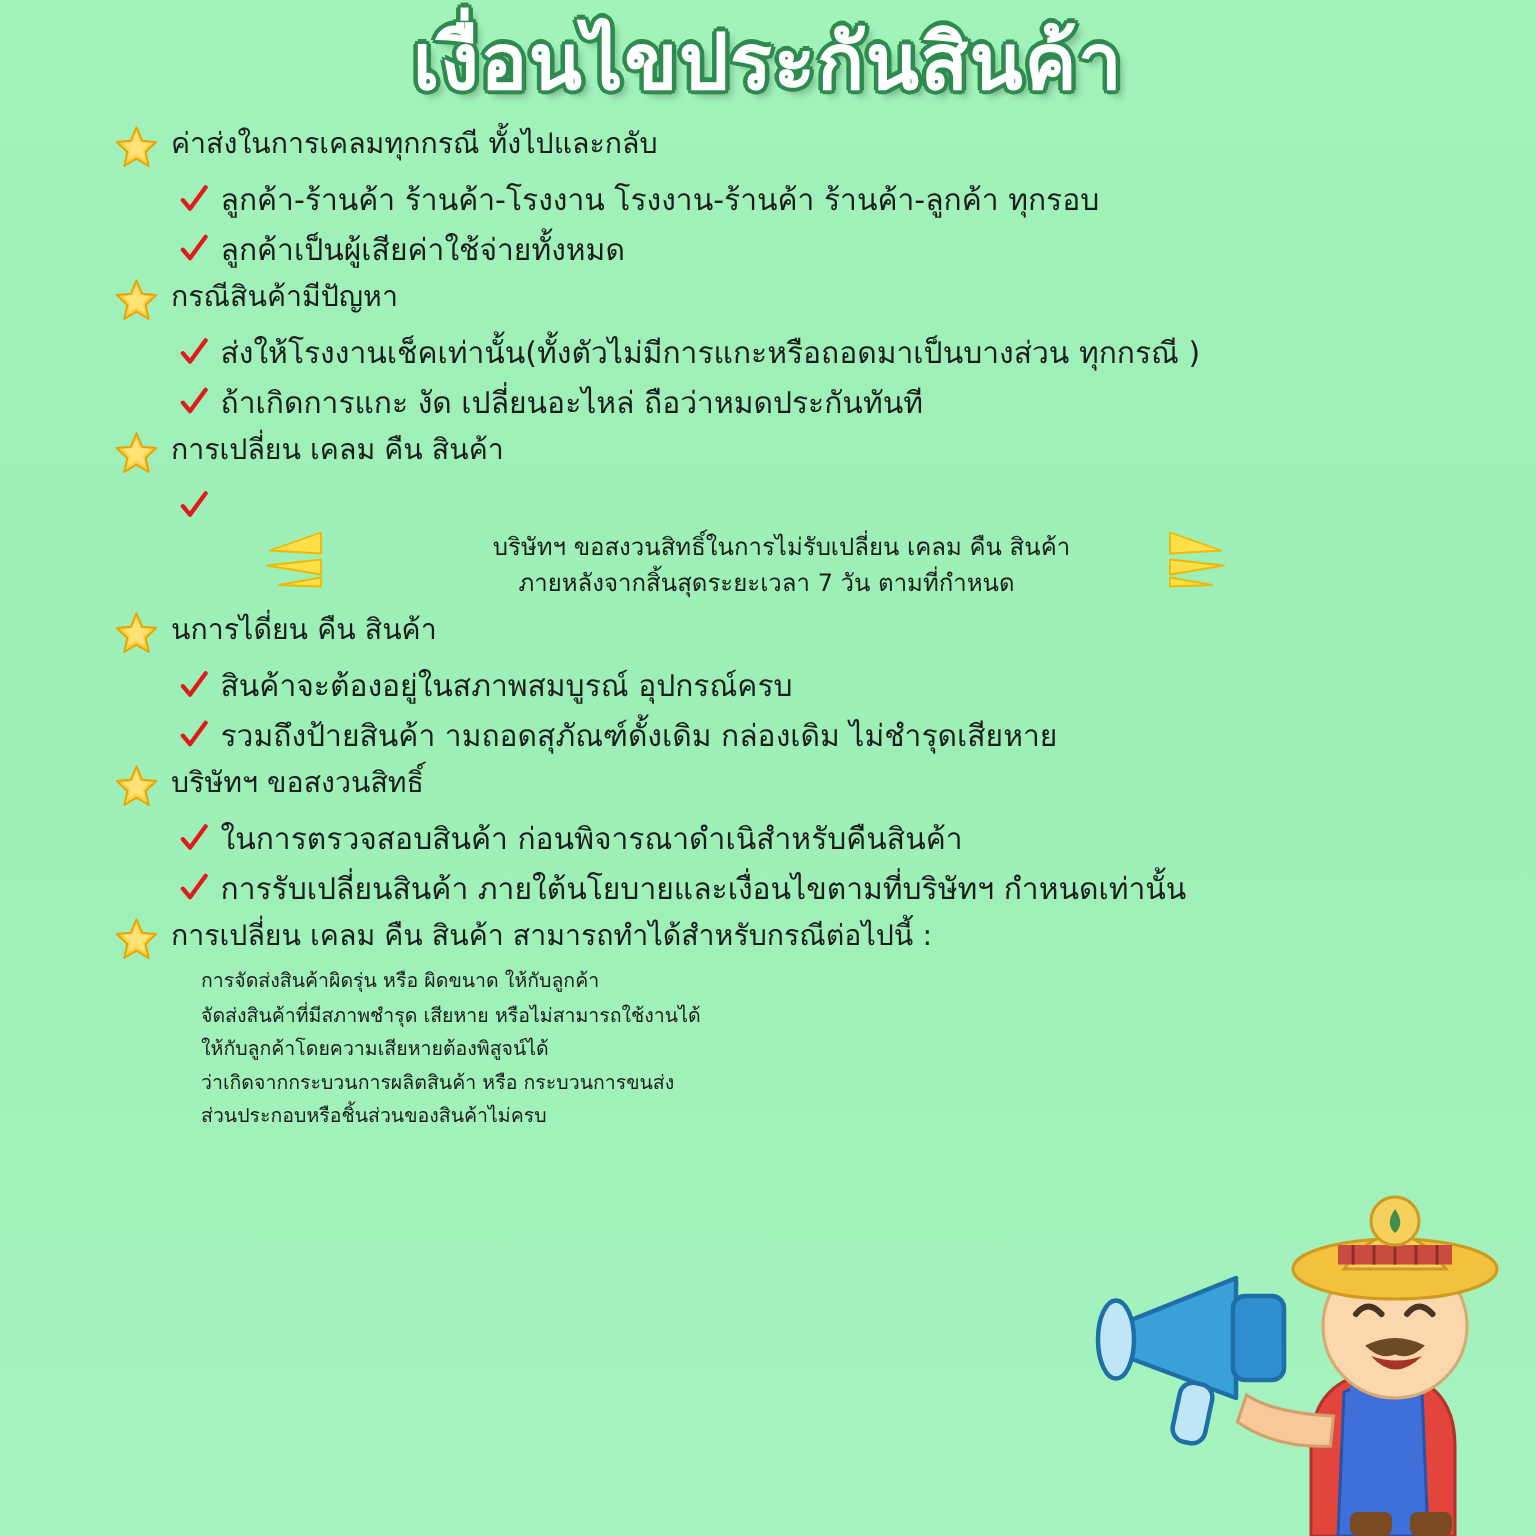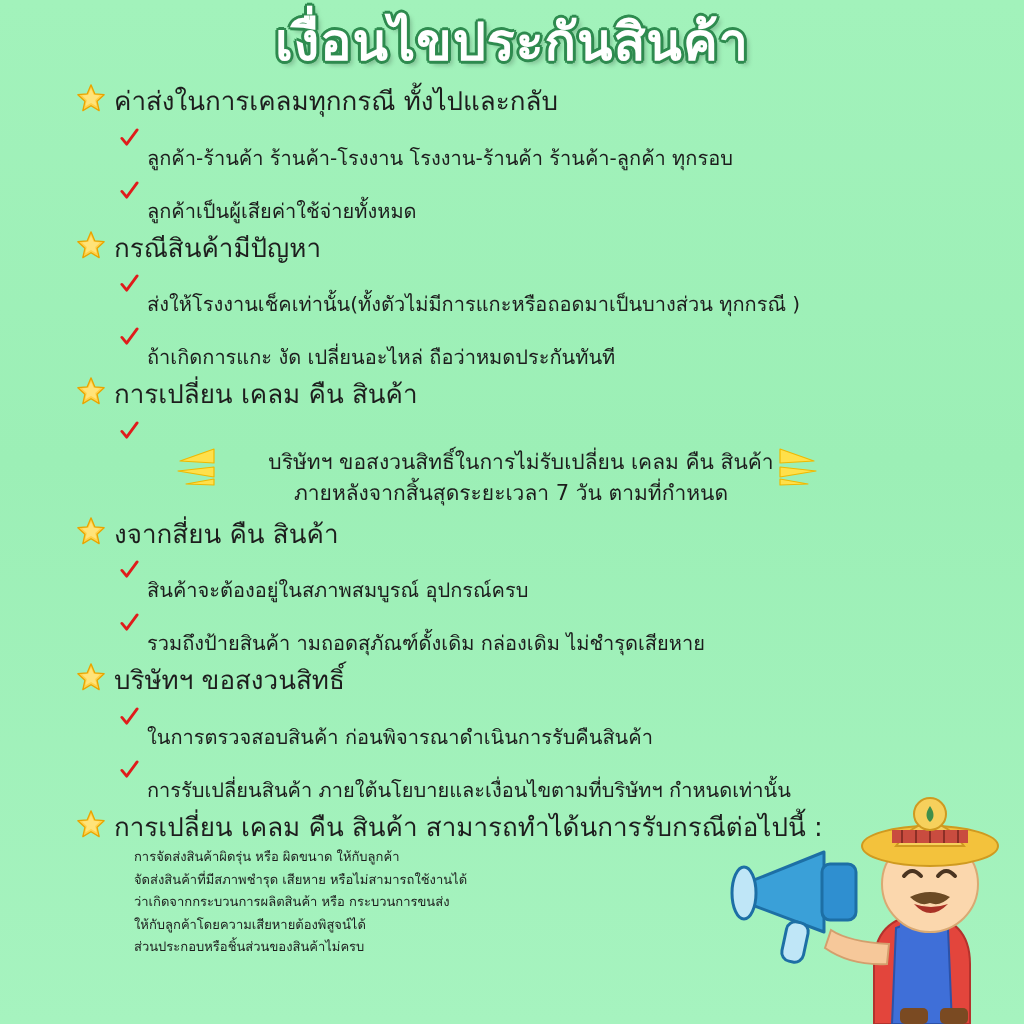--- a/index.html
+++ b/index.html
@@ -53,21 +53,21 @@
     margin-bottom: 2px;
   }
 
   .head {
     display: flex;
     align-items: flex-start;
     gap: 8px;
     margin: 8px 0 4px 52px;
   }
   .head .htext {
-    font-size: 26px;
+    font-size: 19px;
     color: #1d1d1d;
     font-weight: 500;
     line-height: 1.25;
   }
 
   .star {
     flex: 0 0 auto;
     width: 30px;
     height: 30px;
     margin-top: -2px;
@@ -77,37 +77,36 @@
   .item {
     display: flex;
     align-items: flex-start;
     gap: 8px;
     margin: 7px 0 7px 96px;
   }
   .item .itext {
     font-size: 20px;
     color: #1d1d1d;
     line-height: 1.3;
-    margin-top: 20px;
   }
   .check {
     flex: 0 0 auto;
     width: 19px;
     height: 19px;
     margin-top: 3px;
   }
 
   
   .reserve {
     position: relative;
     margin: 4px 0 4px 0;
     text-align: center;
   }
   .reserve .rline {
-    font-size: 21px;
+    font-size: 16px;
     color: #1d1d1d;
     line-height: 1.5;
   }
   .reserve .rline.first {
     padding-left: 20px;
   }
   .spark {
     position: absolute;
     width: 44px;
     height: 40px;
@@ -215,21 +214,21 @@
         <div class="rline">ภายหลังจากสิ้นสุดระยะเวลา 7 วัน ตามที่กำหนด</div>
       </div>
     </div>
 
     <div class="sec">
       <div class="head">
         <svg class="star" viewBox="0 0 32 32">
           <polygon points="16,2 20,11.5 30,12.5 22.5,19.5 24.7,29.5 16,24.3 7.3,29.5 9.5,19.5 2,12.5 12,11.5" fill="#ffd24a" stroke="#e9a400" stroke-width="1.4" stroke-linejoin="round"></polygon>
           <polygon points="16,6 18.8,12.6 25.6,13.3 20.5,18 21.9,24.7 16,21.2 10.1,24.7 11.5,18 6.4,13.3 13.2,12.6" fill="#ffe784" opacity=".8"></polygon>
         </svg>
-        <div class="htext">งจากสี่ยน คืน สินค้า</div>
+        <div class="htext">นการไดี่ยน คืน สินค้า</div>
       </div>
       <div class="item">
         <svg class="check" viewBox="0 0 20 20">
           <path d="M2 11 L7 17 L18 2" fill="none" stroke="#e01b1b" stroke-width="3" stroke-linecap="round" stroke-linejoin="round"></path>
         </svg>
         <div class="itext">สินค้าจะต้องอยู่ในสภาพสมบูรณ์ อุปกรณ์ครบ</div>
       </div>
       <div class="item">
         <svg class="check" viewBox="0 0 20 20">
           <path d="M2 11 L7 17 L18 2" fill="none" stroke="#e01b1b" stroke-width="3" stroke-linecap="round" stroke-linejoin="round"></path>
@@ -243,42 +242,42 @@
         <svg class="star" viewBox="0 0 32 32">
           <polygon points="16,2 20,11.5 30,12.5 22.5,19.5 24.7,29.5 16,24.3 7.3,29.5 9.5,19.5 2,12.5 12,11.5" fill="#ffd24a" stroke="#e9a400" stroke-width="1.4" stroke-linejoin="round"></polygon>
           <polygon points="16,6 18.8,12.6 25.6,13.3 20.5,18 21.9,24.7 16,21.2 10.1,24.7 11.5,18 6.4,13.3 13.2,12.6" fill="#ffe784" opacity=".8"></polygon>
         </svg>
         <div class="htext">บริษัทฯ ขอสงวนสิทธิ์</div>
       </div>
       <div class="item">
         <svg class="check" viewBox="0 0 20 20">
           <path d="M2 11 L7 17 L18 2" fill="none" stroke="#e01b1b" stroke-width="3" stroke-linecap="round" stroke-linejoin="round"></path>
         </svg>
-        <div class="itext">ในการตรวจสอบสินค้า ก่อนพิจารณาดำเนินการรับคืนสินค้า</div>
+        <div class="itext">ในการตรวจสอบสินค้า ก่อนพิจารณาดำเนิสำหรับคืนสินค้า</div>
       </div>
       <div class="item">
         <svg class="check" viewBox="0 0 20 20">
           <path d="M2 11 L7 17 L18 2" fill="none" stroke="#e01b1b" stroke-width="3" stroke-linecap="round" stroke-linejoin="round"></path>
         </svg>
         <div class="itext">การรับเปลี่ยนสินค้า ภายใต้นโยบายและเงื่อนไขตามที่บริษัทฯ กำหนดเท่านั้น</div>
       </div>
     </div>
 
     <div class="sec">
       <div class="head">
         <svg class="star" viewBox="0 0 32 32">
           <polygon points="16,2 20,11.5 30,12.5 22.5,19.5 24.7,29.5 16,24.3 7.3,29.5 9.5,19.5 2,12.5 12,11.5" fill="#ffd24a" stroke="#e9a400" stroke-width="1.4" stroke-linejoin="round"></polygon>
           <polygon points="16,6 18.8,12.6 25.6,13.3 20.5,18 21.9,24.7 16,21.2 10.1,24.7 11.5,18 6.4,13.3 13.2,12.6" fill="#ffe784" opacity=".8"></polygon>
         </svg>
-        <div class="htext">การเปลี่ยน เคลม คืน สินค้า สามารถทำได้นการรับกรณีต่อไปนี้ :</div>
+        <div class="htext">การเปลี่ยน เคลม คืน สินค้า สามารถทำได้สำหรับกรณีต่อไปนี้ :</div>
       </div>
       <div class="plain">การจัดส่งสินค้าผิดรุ่น หรือ  ผิดขนาด ให้กับลูกค้า</div>
       <div class="plain">จัดส่งสินค้าที่มีสภาพชำรุด เสียหาย หรือไม่สามารถใช้งานได้</div>
+      <div class="plain">ให้กับลูกค้าโดยความเสียหายต้องพิสูจน์ได้</div>
       <div class="plain">ว่าเกิดจากกระบวนการผลิตสินค้า หรือ กระบวนการขนส่ง</div>
-      <div class="plain">ให้กับลูกค้าโดยความเสียหายต้องพิสูจน์ได้</div>
       <div class="plain">ส่วนประกอบหรือชิ้นส่วนของสินค้าไม่ครบ</div>
     </div>
 
   </div>
 
   <svg class="mascot" viewBox="0 0 300 260">
 
     <g>
       <path d="M20 120 L100 88 L100 168 L20 138 Z" fill="#3aa0d8" stroke="#1d6fa5" stroke-width="3" stroke-linejoin="round"></path>
       <ellipse cx="20" cy="129" rx="12" ry="26" fill="#bfe6f7" stroke="#1d6fa5" stroke-width="3"></ellipse>

